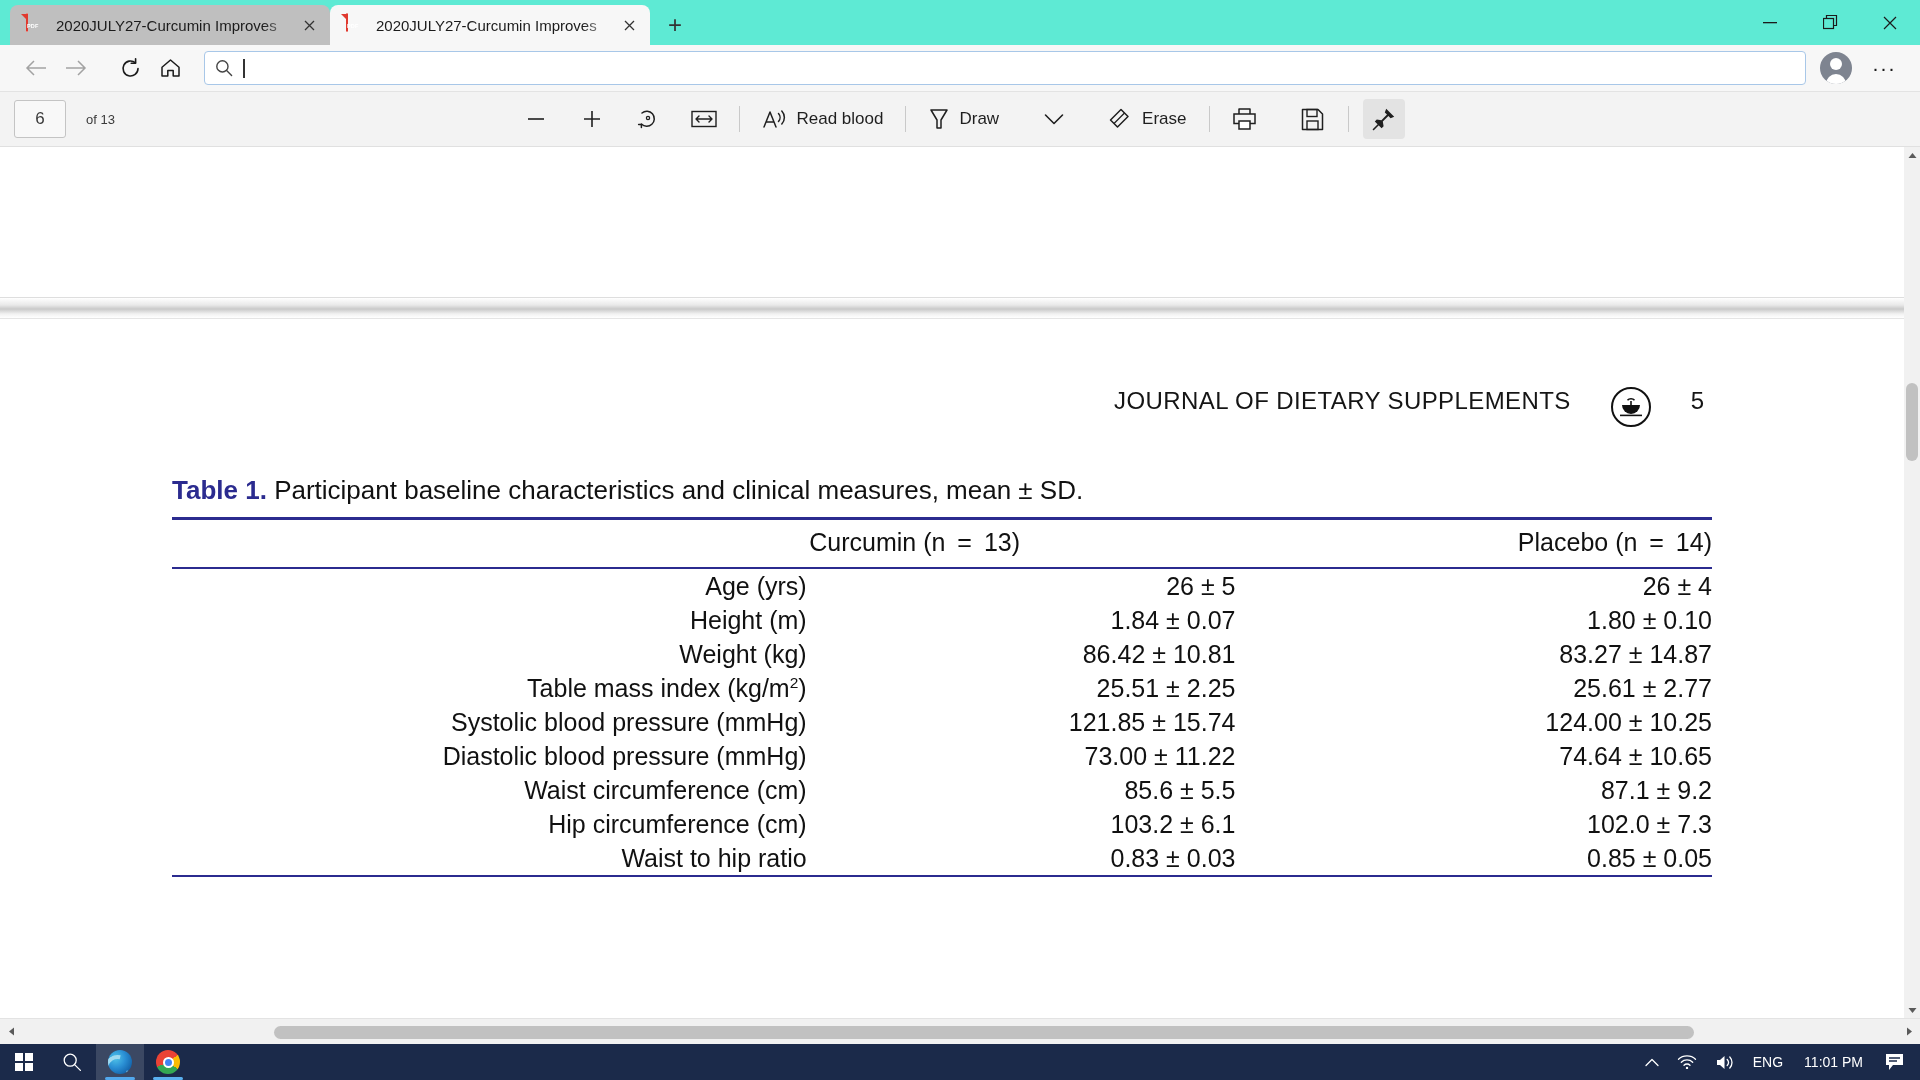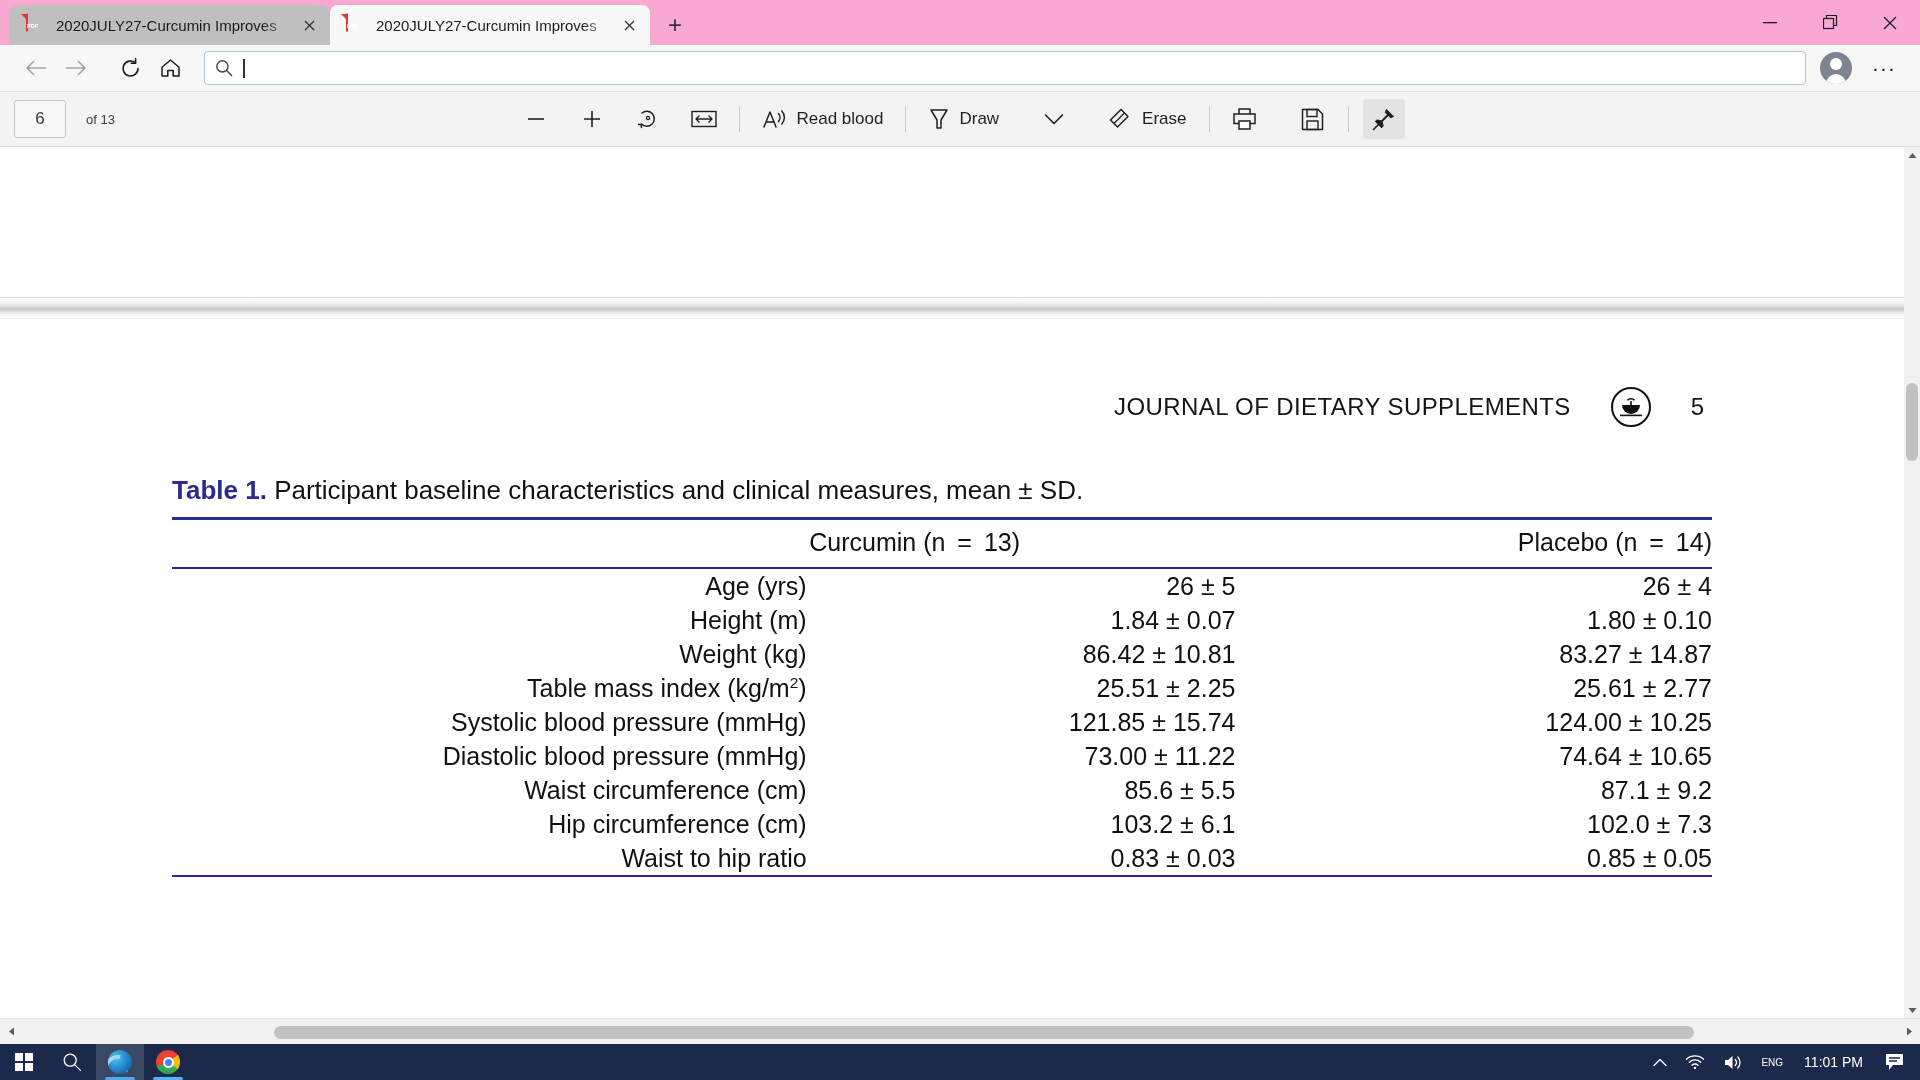--- a/index.html
+++ b/index.html
@@ -6,21 +6,21 @@
   html, body {
     width: 1920px; height: 1080px;
     overflow: hidden;
     font-family: "Liberation Sans", sans-serif;
     background: #ffffff;
   }
 
   
   .tabbar {
     height: 45px;
-    background: #f9a8d4;
+    background: #5eead4;
     display: flex;
     align-items: flex-end;
     position: relative;
     padding-left: 10px;
   }
   .tab {
     height: 40px;
     width: 320px;
     display: flex;
     align-items: center;
@@ -212,21 +212,21 @@
     border-top:1px solid #dedede;
     border-bottom:1px solid #e5e5e5;
   }
   .page {
     position:absolute;
     left:0; right:16px; top: 172px; bottom:0;
     background:#fff;
     padding: 0 0 0 0;
   }
   .doc-header {
-    display:flex; align-items:center; justify-content:flex-end;
+    display:flex; justify-content:flex-end;
     padding-right: 200px;
     margin-top: 68px;
     gap: 24px;
   }
   .journal-title {
     font-family: "Liberation Sans", sans-serif;
     font-size: 24px;
     letter-spacing: 0.4px;
     color: #151515;
     font-weight: 400;
@@ -334,21 +334,21 @@
     position:absolute; bottom:0; left:9px; right:9px; height:3px;
     background:#52a8ec; border-radius:2px;
   }
   .tb-item.chrome .under { background:#5ab0f0; }
   .tb-spacer { flex:1 1 auto; }
   .tray {
     display:flex; align-items:center; gap: 0px; padding-right: 6px;
   }
   .tray-item {
     height:36px; display:flex; align-items:center; justify-content:center;
-    padding: 0 9px; font-size:10px; color:#fff;
+    padding: 0 9px; font-size:14px; color:#fff;
     flex:0 0 auto;
   }
   .tray-time { padding: 11px 12px; font-size:14px; }
   .win-logo {
     width:18px; height:18px;
     display:grid; grid-template-columns:1fr 1fr; grid-template-rows:1fr 1fr;
     gap:2.5px;
   }
   .win-logo i { background:#fff; display:block; }
   .edge-ico {

